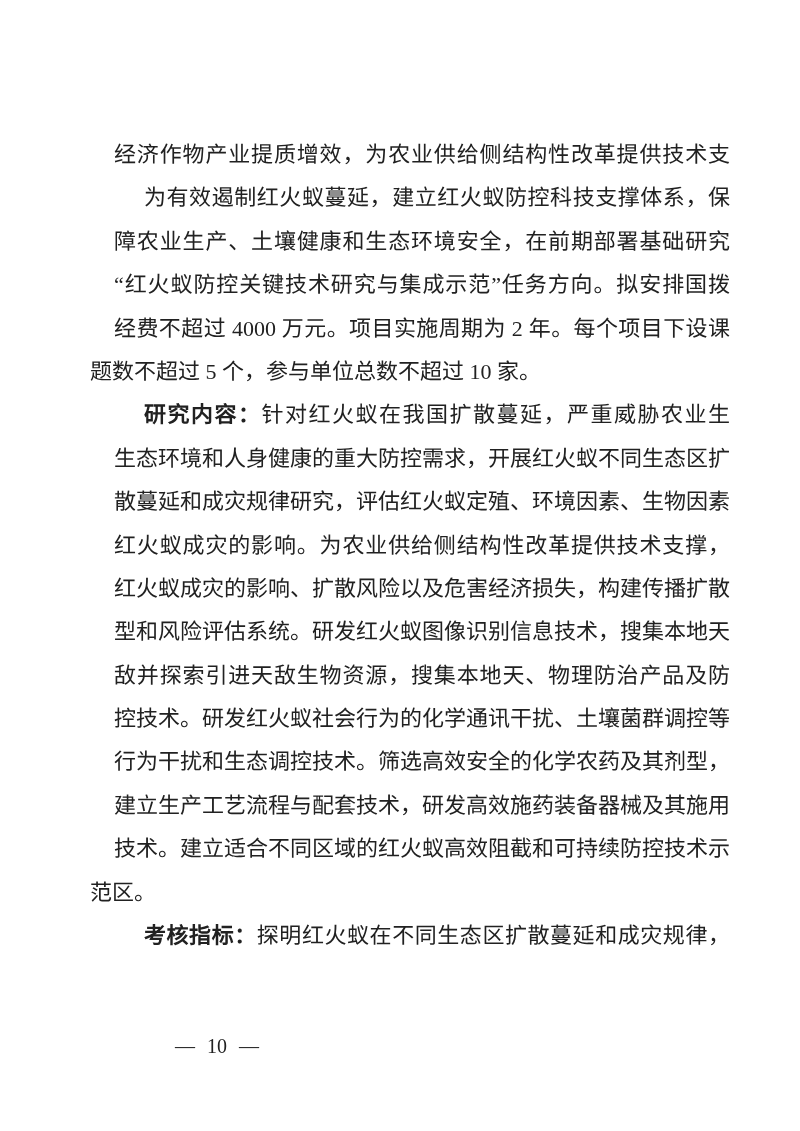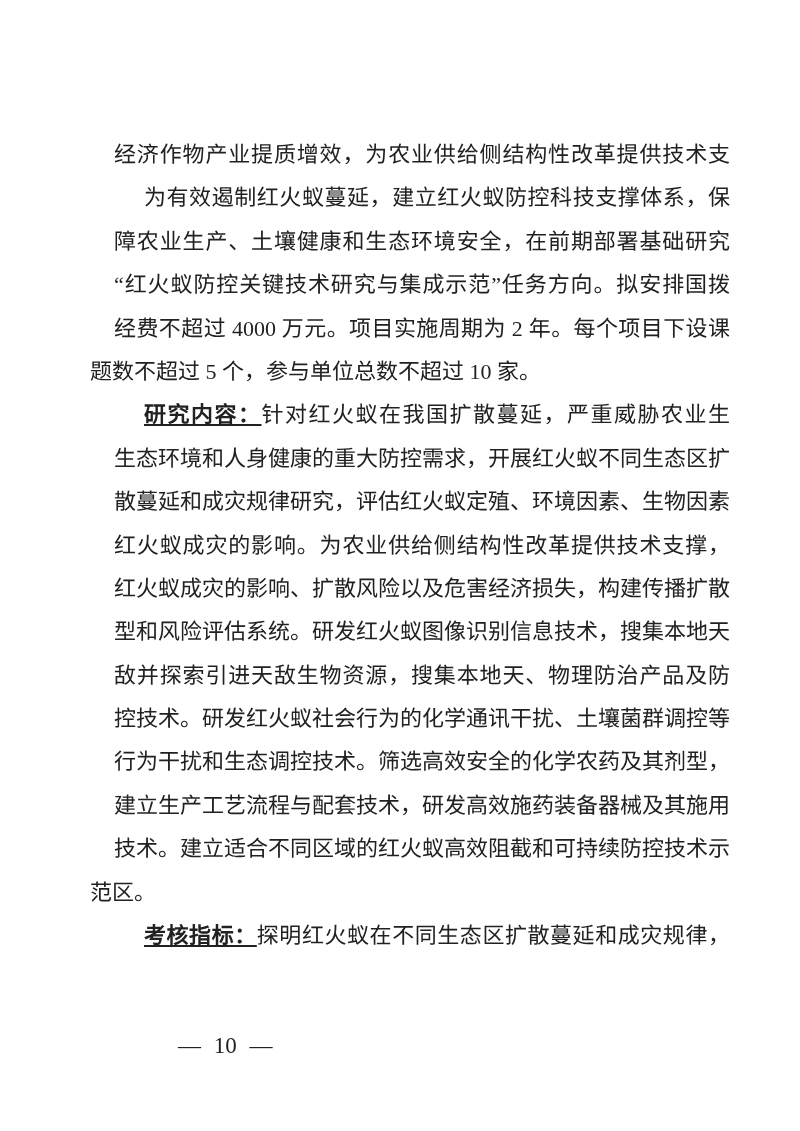--- a/index.html
+++ b/index.html
@@ -35,27 +35,26 @@
   }
   .line.just {
     text-align-last: justify;
     margin-left: 24px;
   }
   .line.indent {
     text-indent: 30px;
   }
   .seg-bold {
     font-weight: bold;
-    text-decoration: underline;
   }
   .footer {
     position: absolute;
     left: 127px;
     top: 1010px;
-    font-size: 23px;
+    font-size: 20px;
     line-height: 24px;
     word-spacing: 7px;
     white-space: pre;
   }
 </style>
 </head>
 <body style="background: rgb(255, 255, 255); color: rgb(33, 33, 33);">
 
 <div class="page">
   <div class="doc">

